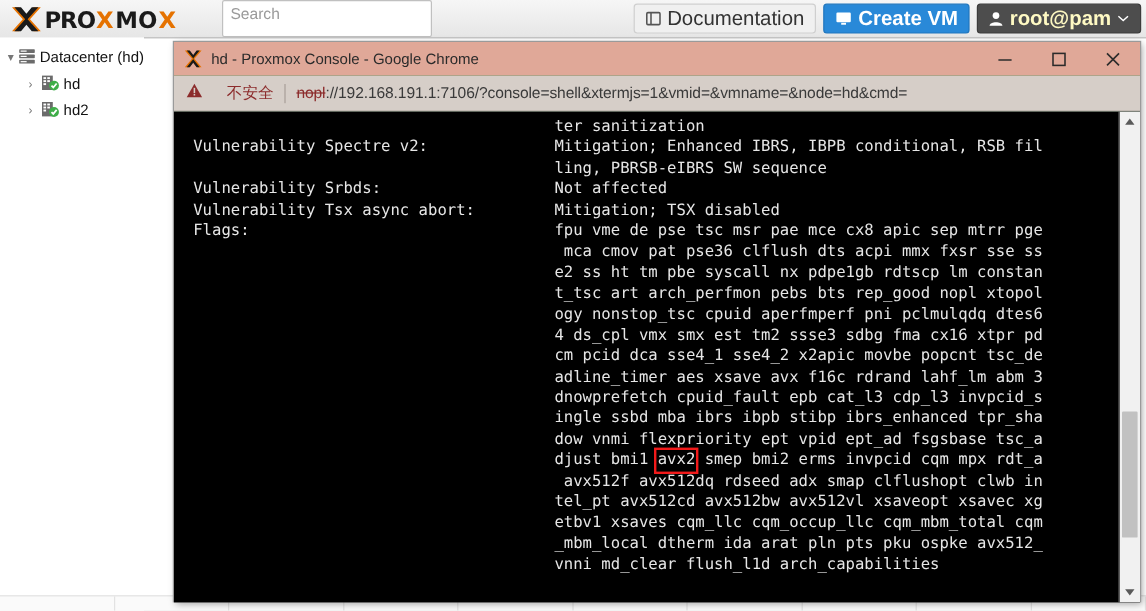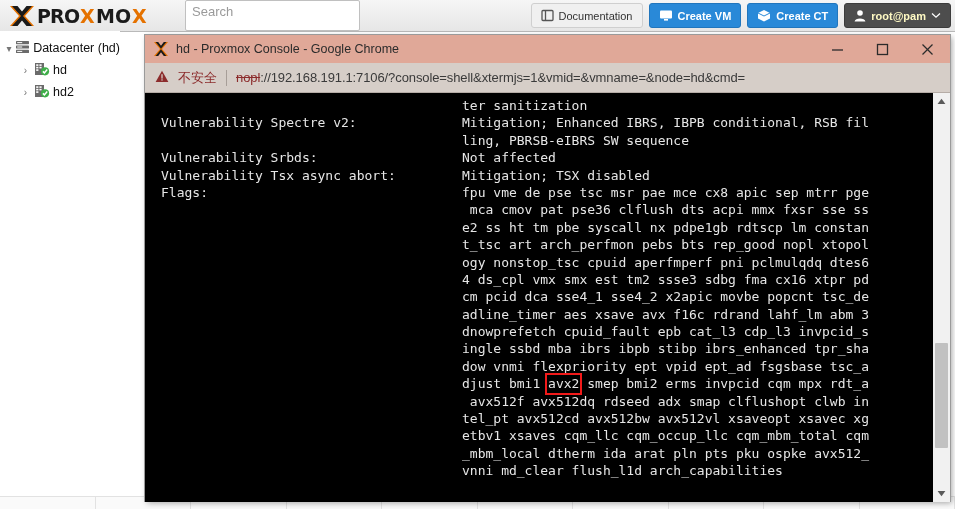--- a/index.html
+++ b/index.html
@@ -27,21 +27,21 @@
     margin-left:12px;width:175px;height:31px;background:#fff;
     border:1px solid #c0c0c0;border-radius:2px;
     font-size:13px;color:#9a9a9a;line-height:21px;padding-left:6px;
     box-sizing:border-box;
   }
   .pve-header-right{
     position:absolute;right:4px;top:3px;display:flex;align-items:center;gap:6px;
   }
   .hbtn{
     height:25px;display:flex;align-items:center;gap:5px;
-    padding:0 9px;border-radius:3px;font-size:11px;font-weight:bold;
+    padding:0 9px;border-radius:3px;font-size:17px;font-weight:bold;
     box-sizing:border-box;white-space:nowrap;
   }
   .hbtn.light{background:#f0f0f0;border:1px solid #cfcfcf;color:#333;font-weight:normal;}
   .hbtn.blue{background:#2989d8;border:1px solid #2176bd;color:#fff;}
   .hbtn.dark{background:#4d4d4d;border:1px solid #3c3c3c;color:#fef9c3;}
   .hbtn svg{display:block;}
 
   
   .pve-sidebar{
     position:absolute;left:0;top:31px;width:120px;bottom:0;background:#fff;
@@ -78,21 +78,21 @@
     font-size:12.5px;color:#2b2b2b;margin-left:7px;white-space:nowrap;
   }
   .cw-ctrls{position:absolute;right:0;top:0;height:28px;display:flex;}
   .cw-btn{width:45px;height:28px;display:flex;align-items:center;justify-content:center;}
   .cw-btn svg{display:block;}
 
   .cw-omni{
     height:29px;background:#d6cec8;display:flex;align-items:center;
     border-bottom:1px solid #b5aca6;
   }
-  .sec-warn{display:flex;align-items:center;gap:9px;margin-left:10px;}
+  .sec-warn{display:flex;align-items:center;gap:20px;margin-left:10px;}
   .sec-warn .wtxt{font-size:13px;color:#8c2c2c;}
   .omni-div{width:1px;height:16px;background:#a79e98;margin:0 9px;}
   .omni-url{font-size:13px;color:#3a3a3a;white-space:nowrap;letter-spacing:-0.1px;}
   .omni-url .strike{color:#8c2c2c;text-decoration:line-through;}
 
   
   .cw-term{
     position:relative;height:409px;background:#000;overflow:hidden;
   }
   .term-inner{
@@ -169,29 +169,20 @@
       </div>
       <div class="hbtn blue">
         <span>
           <svg width="14" height="13" viewBox="0 0 14 13">
               <rect x="1" y="1.5" width="12" height="8" rx="1" fill="#fff"></rect>
               <rect x="5" y="10" width="4" height="1.6" fill="#fff"></rect>
             </svg>
         </span>
         <span>Create VM</span>
       </div>
-      <div class="hbtn blue">
-        <span>
-          <svg width="14" height="13" viewBox="0 0 14 13">
-              <path d="M7 1 L13 4 L13 9.5 L7 12.5 L1 9.5 L1 4 Z" fill="#fff"></path>
-              <path d="M1 4 L7 7 L13 4" fill="none" stroke="#2989d8" stroke-width="1"></path>
-            </svg>
-        </span>
-        <span>Create CT</span>
-      </div>
       <div class="hbtn dark">
         <span>
           <svg width="12" height="13" viewBox="0 0 12 13">
               <circle cx="6" cy="4" r="2.8" fill="#fff"></circle>
               <path d="M0.6 12.5 C0.9 8.6 11.1 8.6 11.4 12.5 Z" fill="#fff"></path>
             </svg>
         </span>
         <span>root@pam</span>
         <span>
           <svg width="10" height="7" viewBox="0 0 10 7">

